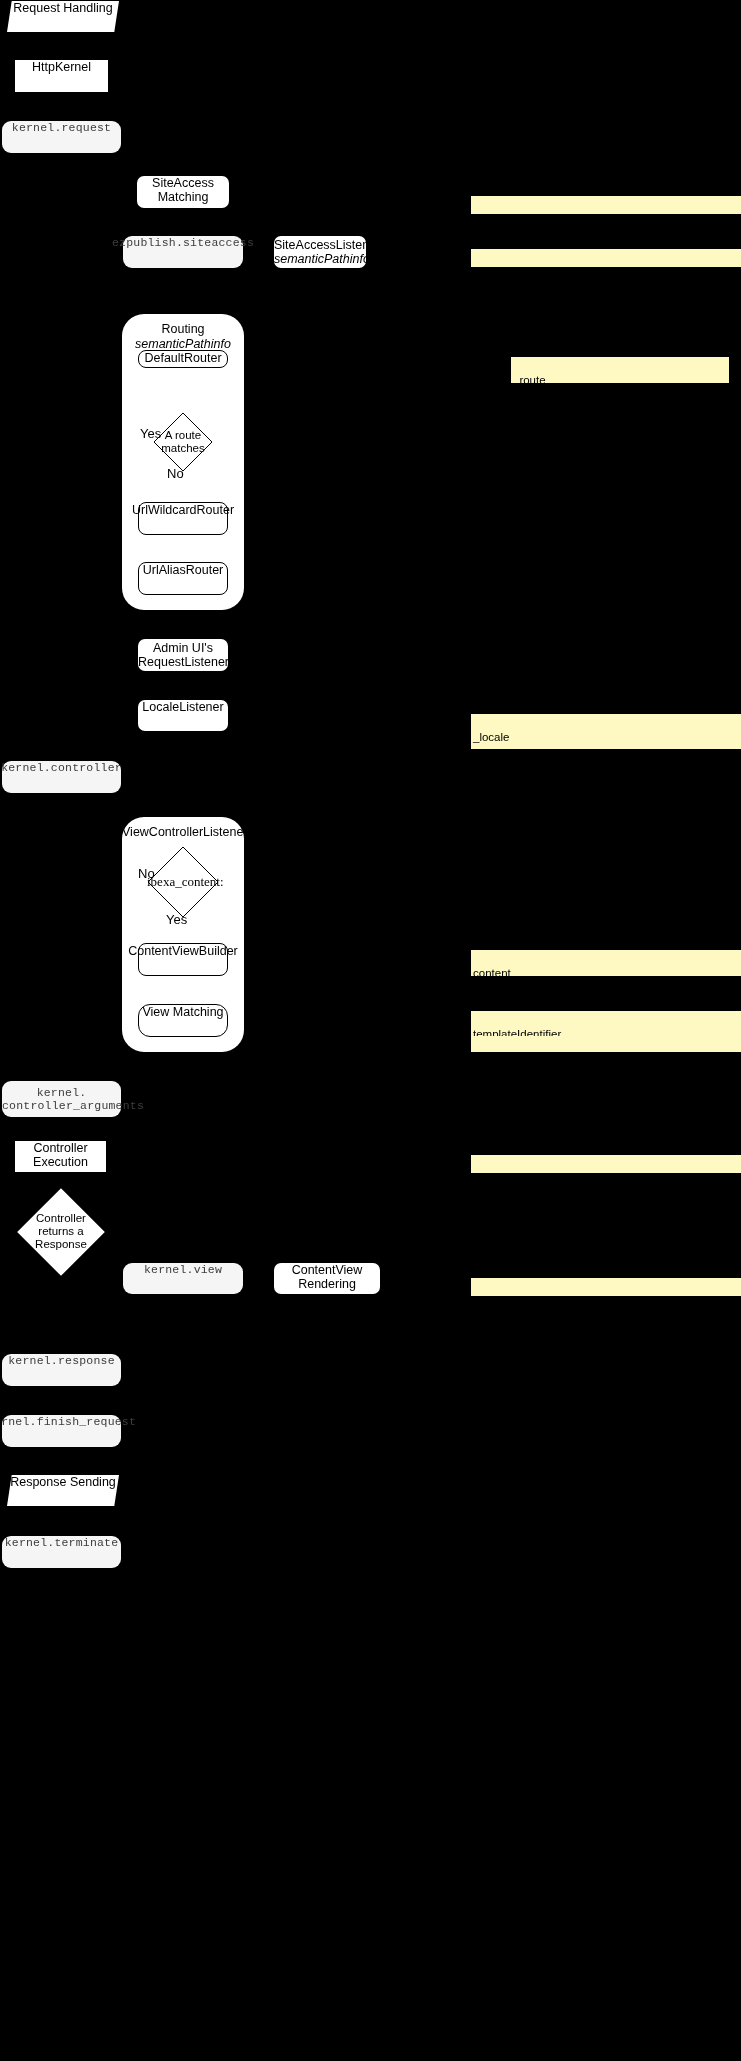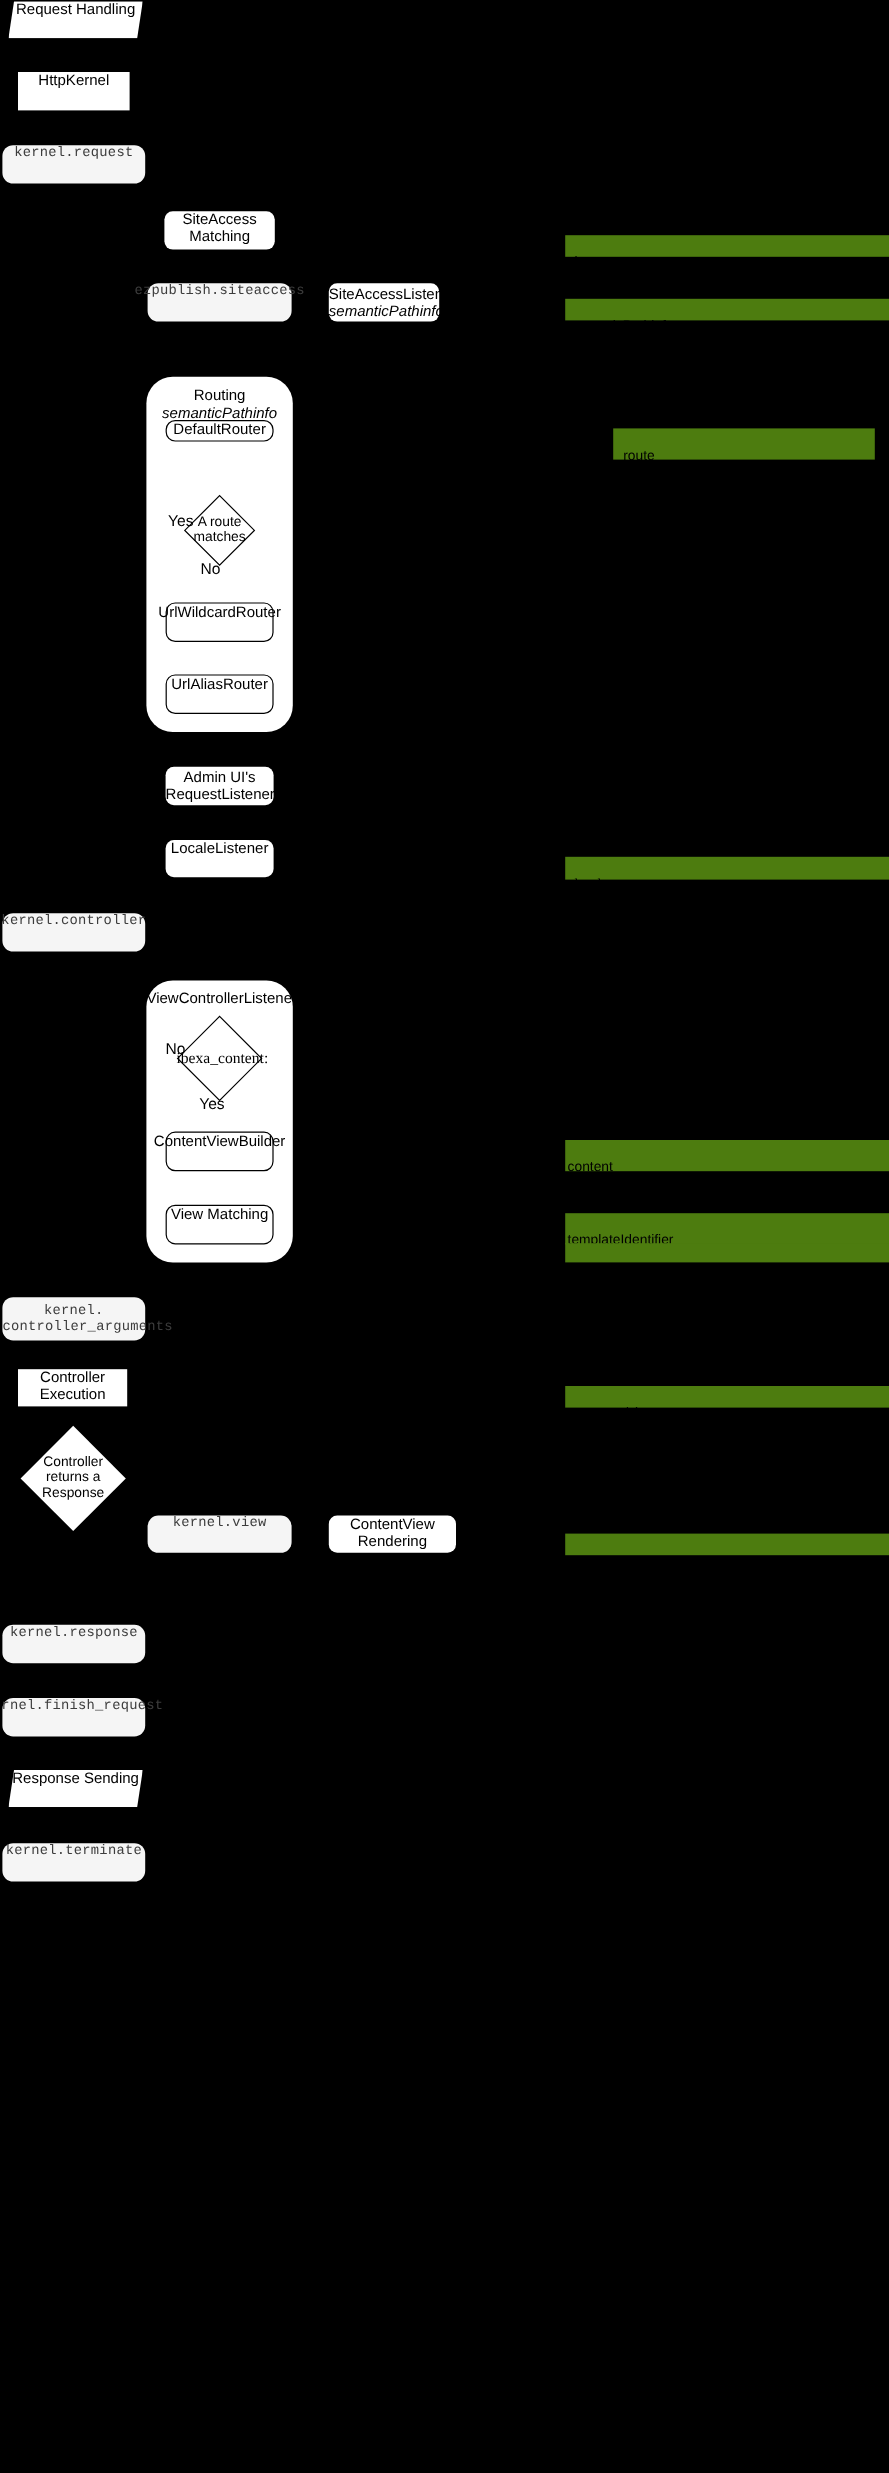--- a/index.html
+++ b/index.html
@@ -97,21 +97,21 @@
     left: 0; right: 0; top: 50%;
     transform: translateY(-50%);
     text-align: center;
     font-size: 11.5px;
     line-height: 1.14;
     color: #000;
   }
   
   .attr {
     position: absolute;
-    background: #4d7c0f;
+    background: #fef9c3;
     color: #000;
     font-size: 11.5px;
     line-height: 1.28;
     padding: 1px 0 1px 2px;
     box-sizing: border-box;
     text-align: left;
     white-space: pre-line;
   }
   
   .edge-label {
@@ -231,21 +231,21 @@
 
   <div class="node round" style="left:138px; top:639px; width:90px; height:32px; flex-direction:column;">
     <span>Admin UI's</span>
     <span>RequestListener</span>
   </div>
 
   <div class="node round" style="left:138px; top:700px; width:90px; height:31px;">
     <span>LocaleListener</span>
   </div>
 
-  <div class="attr" style="left:471px; top:714px; width:270px; height:19px;font-family:Liberation Serif, serif;">
+  <div class="attr" style="left:471px; top:714px; width:270px; height:35px;">
     <span>_locale</span>
   </div>
 
   <div class="node event" style="left:2px; top:761px; width:119px; height:32px;">
     <span>kernel.controller</span>
   </div>
 
   <div class="group" style="left:122px; top:817px; width:122px; height:235px;"></div>
   <div class="group-title" style="left:122px; top:825px; width:122px;">
     <span>ViewControllerListener</span>
@@ -263,21 +263,21 @@
     <span>No</span>
   </div>
   <div class="edge-label" style="left:166px; top:912px;">
     <span>Yes</span>
   </div>
 
   <div class="node round-outline" style="left:138px; top:943px; width:90px; height:33px;">
     <span>ContentViewBuilder</span>
   </div>
 
-  <div class="node round-outline" style="left:138px; top:1004px; width:90px; height:33px;">
+  <div class="node round-outline" style="left:138px; top:1004px; width:90px; height:33px;border-radius:12px;">
     <span>View Matching</span>
   </div>
 
   <div class="attr" style="left:471px; top:1011px; width:270px; height:26px;">
     <span>templateIdentifier
 controllerReference</span>
   </div>
 
   <div class="attr" style="left:471px; top:950px; width:270px; height:26px;">
     <span>content

